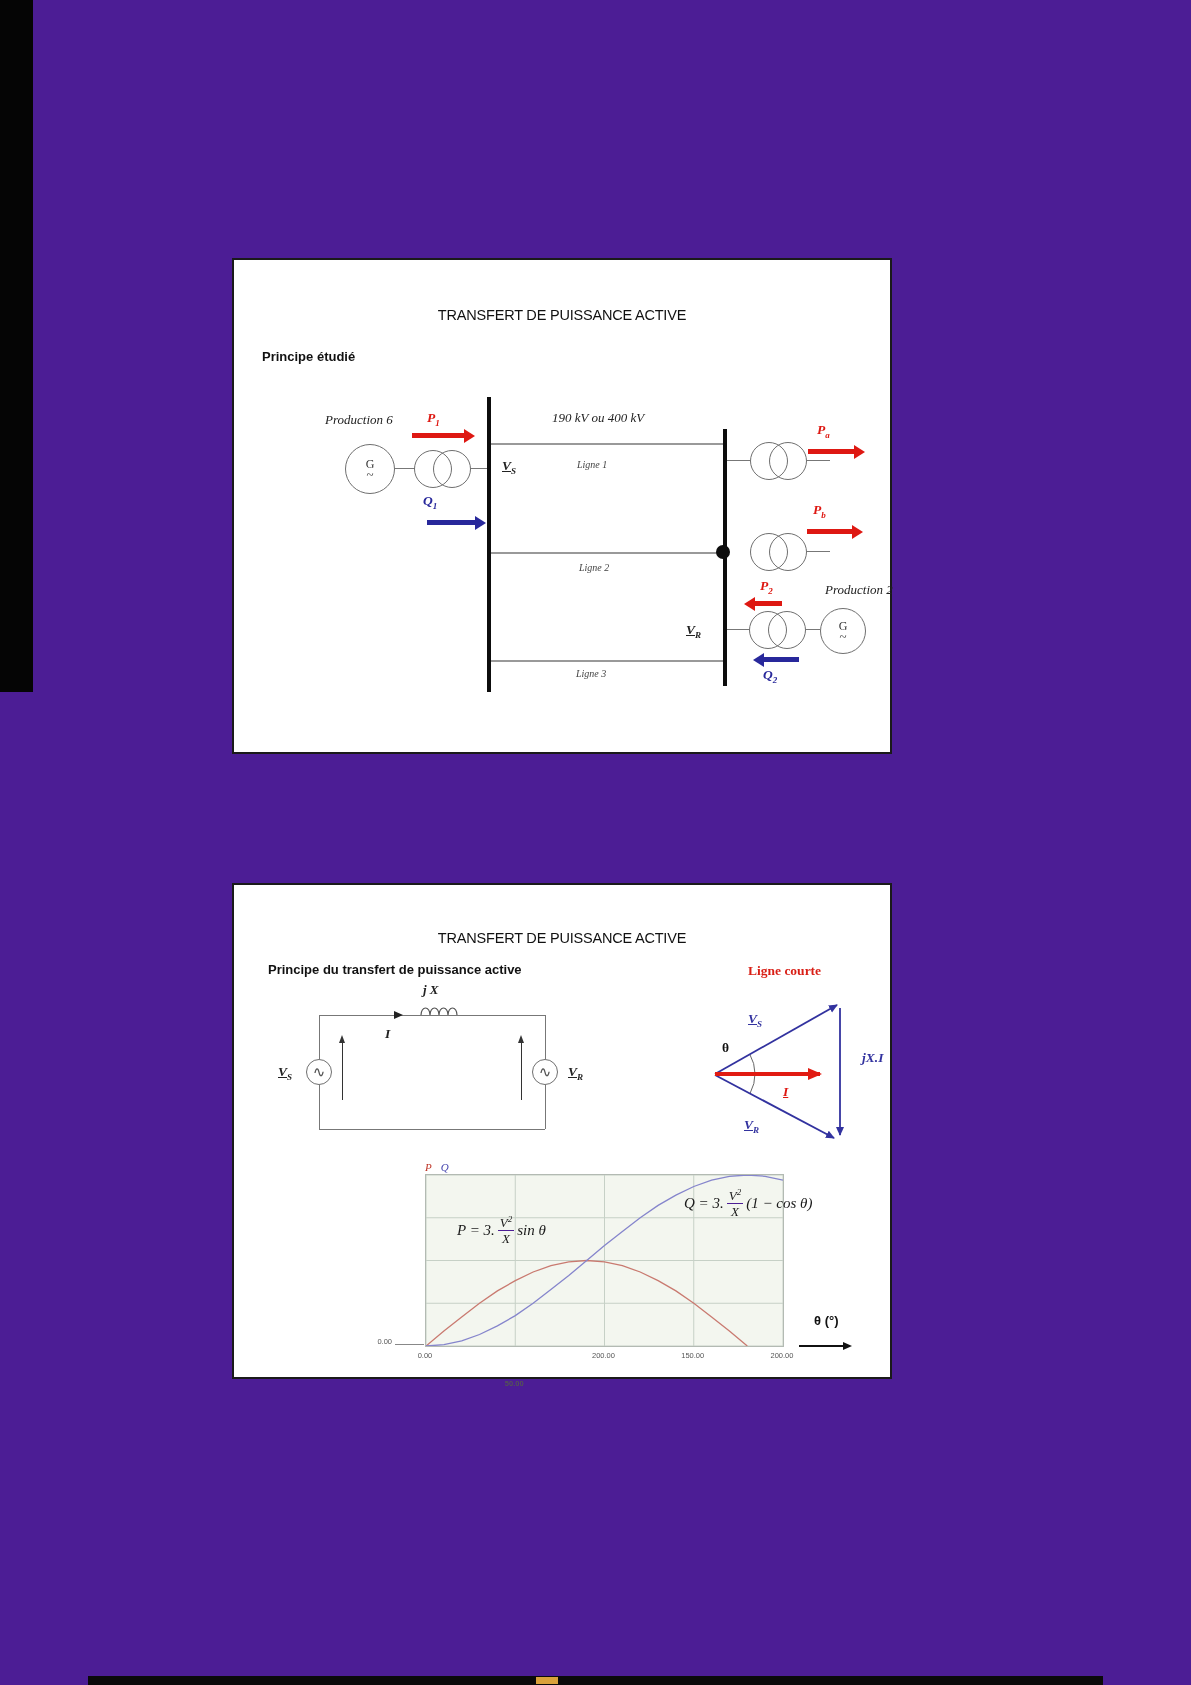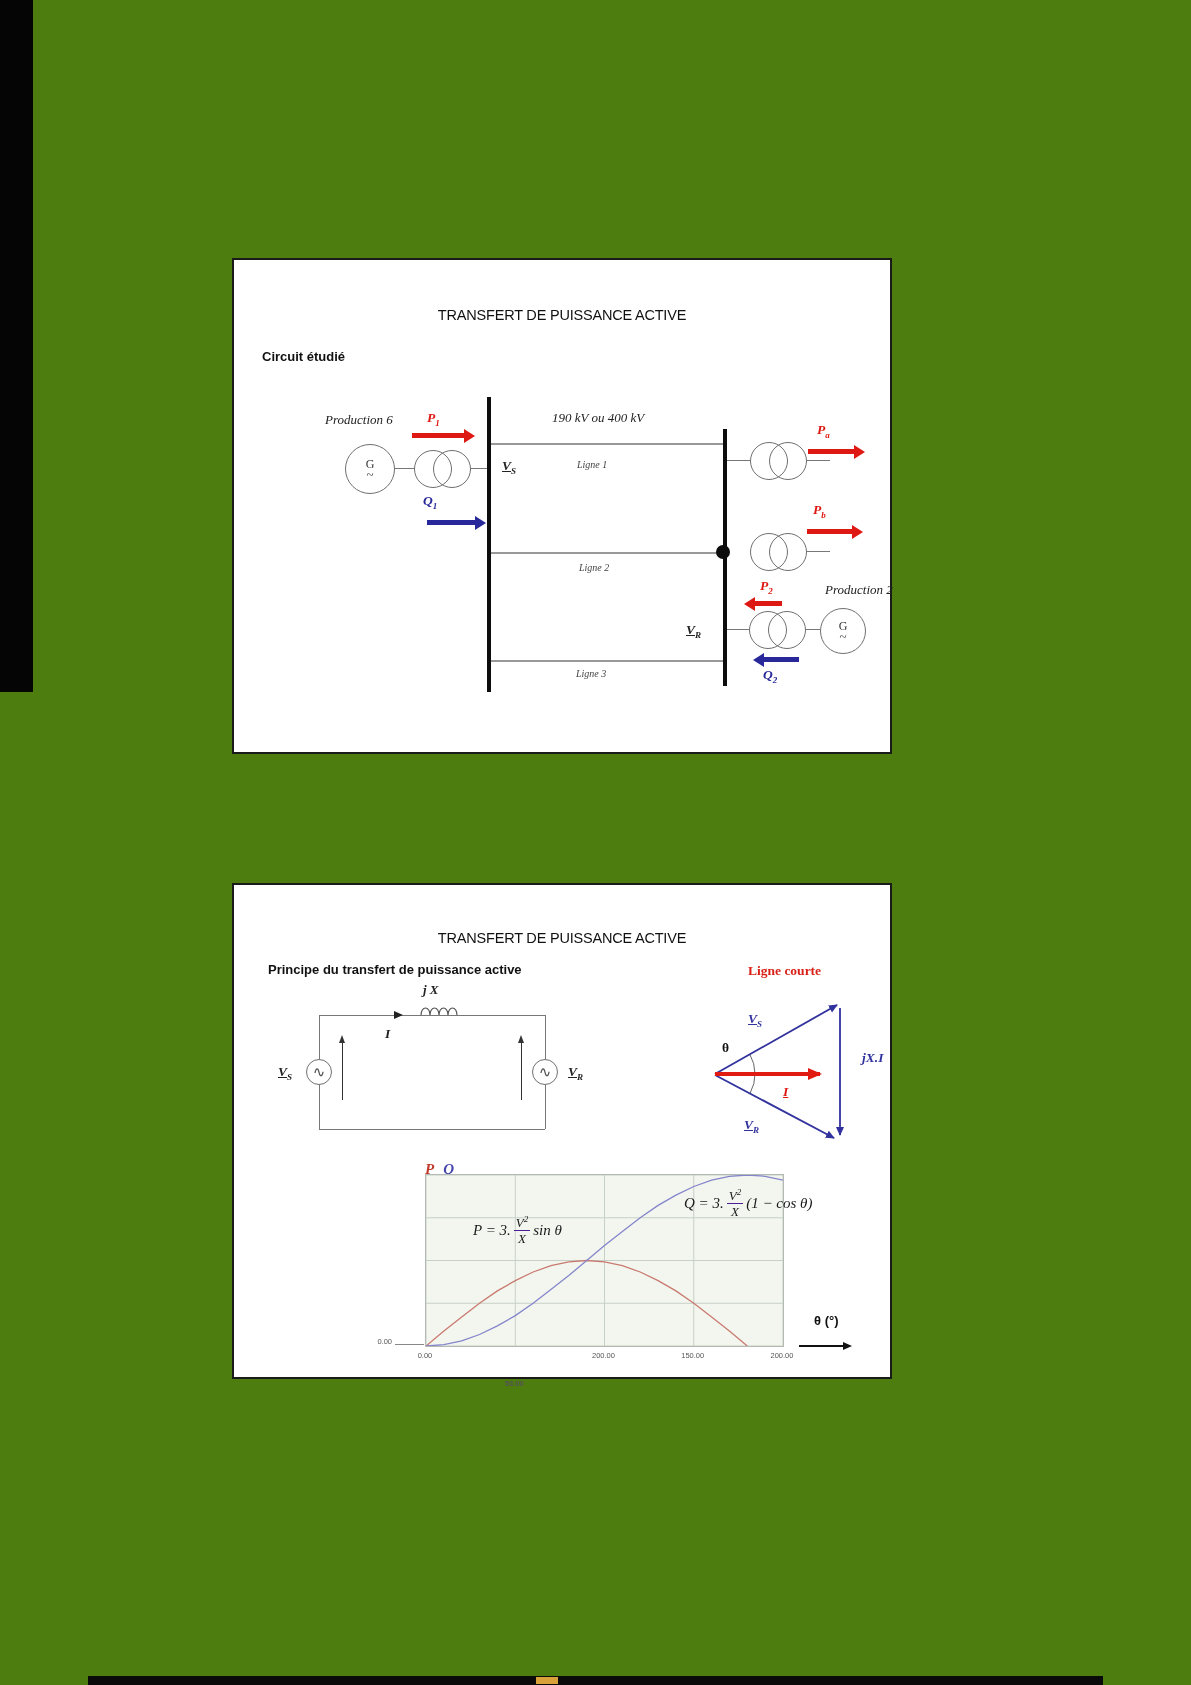--- a/index.html
+++ b/index.html
@@ -1,16 +1,16 @@
 <!DOCTYPE html>
 <html><head>
 <meta charset="utf-8">
 <style>
   html,body{margin:0;padding:0;background:#ffffff;}
-  .page{position:relative;width:1191px;height:1685px;background:#4d7c0f;overflow:hidden;
+  .page{position:relative;width:1191px;height:1685px;background:#4c1d95;overflow:hidden;
         font-family:"Liberation Sans",sans-serif;}
   .bar-left{position:absolute;left:0;top:0;width:33px;height:692px;background:#050505;}
   .bar-bottom{position:absolute;left:88px;top:1676px;width:1015px;height:9px;background:#0a0a0a;}
   .bar-accent{position:absolute;left:448px;top:1px;width:22px;height:7px;background:#d9a13a;}
 
   .slide{position:absolute;left:232px;width:656px;height:492px;border:2px solid #1a1a1a;background:#fff;}
   .slide1{top:258px;}
   .slide2{top:883px;}
 
   .title{position:absolute;left:0;top:47px;width:100%;text-align:center;
@@ -59,21 +59,21 @@
       border-bottom:8px solid #333;border-left:3.7px solid transparent;border-right:3.7px solid transparent;}
   
   .tri-right{position:absolute;width:0;height:0;border-left:9px solid #222;
       border-top:4.5px solid transparent;border-bottom:4.5px solid transparent;}
 
   
   .plot{position:absolute;left:191px;top:289px;width:357px;height:171px;
         background:#f3f6ef;border:1px solid #b3bab3;}
   .plot svg{position:absolute;left:0;top:0;}
   .legend{position:absolute;left:191px;top:276px;font-family:"Liberation Serif",serif;
-          font-style:italic;font-size:15px;font-weight:bold;}
+          font-style:italic;font-size:11px;font-weight:normal;}
   .legend i{margin-right:9px;font-style:italic;}
   .xlab{position:absolute;font-size:7.5px;color:#555;width:30px;text-align:center;
         font-family:"Liberation Sans",sans-serif;}
   .ylab{position:absolute;font-size:7.5px;color:#555;width:26px;text-align:right;}
   .axis-stub{position:absolute;height:1px;background:#888;}
   .theta-axis{position:absolute;font-size:13px;font-weight:bold;color:#111;}
   .axis-arrow{position:absolute;height:2px;background:#111;color:#111;}
   .axis-arrow::after{content:"";position:absolute;right:-9px;top:-3.5px;width:0;height:0;
       border-left:9px solid #111;border-top:4.5px solid transparent;border-bottom:4.5px solid transparent;}
 
@@ -86,21 +86,21 @@
   .frac sup{font-size:9px;}
 </style>
 </head>
 <body>
 
 <div class="page">
   <div class="bar-left"></div>
 
   <div class="slide slide1">
     <div class="title">TRANSFERT DE PUISSANCE ACTIVE</div>
-    <div class="subtitle" style="left:28px;top:89px;">Circuit étudié</div>
+    <div class="subtitle" style="left:28px;top:89px;">Principe étudié</div>
 
     <span class="itxt" style="left:91px;top:152px;">Production 6</span>
     <div class="circ gen" style="left:111px;top:184px;width:50px;height:50px;">
       <span class="g">G</span>
       <span class="w">~</span>
     </div>
     <div class="hline thin" style="left:161px;top:208px;width:20px;"></div>
     <div class="circ" style="left:180px;top:190px;width:38px;height:38px;"></div>
     <div class="circ" style="left:199px;top:190px;width:38px;height:38px;"></div>
     <div class="hline thin" style="left:237px;top:208px;width:17px;"></div>
@@ -210,21 +210,21 @@
           <line x1="357" y1="0" x2="357" y2="171" stroke="#c6d0c6" stroke-width="1"></line>
           <line x1="0" y1="0" x2="357" y2="0" stroke="#c6d0c6" stroke-width="1"></line>
           <line x1="0" y1="42.75" x2="357" y2="42.75" stroke="#c6d0c6" stroke-width="1"></line>
           <line x1="0" y1="85.5" x2="357" y2="85.5" stroke="#c6d0c6" stroke-width="1"></line>
           <line x1="0" y1="128.25" x2="357" y2="128.25" stroke="#c6d0c6" stroke-width="1"></line>
           <line x1="0" y1="171" x2="357" y2="171" stroke="#c6d0c6" stroke-width="1"></line>
           <polyline points="0.0,171.0 17.9,156.0 35.7,141.9 53.5,128.3 71.4,115.9 89.3,105.6 107.1,97.0 124.9,90.6 142.8,86.8 160.7,85.5 178.5,86.8 196.4,90.6 214.2,97.0 232.1,105.6 249.9,115.9 267.8,128.3 285.6,141.9 303.4,156.0 321.3,171.0" fill="none" stroke="#c97a70" stroke-width="1.3"></polyline>
           <polyline points="0.0,171.0 17.9,169.7 35.7,165.9 53.5,159.5 71.4,150.9 89.3,140.6 107.1,128.3 124.9,114.6 142.8,100.5 160.7,85.5 178.5,70.5 196.4,56.4 214.2,42.8 232.1,30.4 249.9,20.1 267.8,11.5 285.6,5.1 303.4,1.3 321.3,0.0 339.1,1.3 357.0,5.1" fill="none" stroke="#8585cc" stroke-width="1.3"></polyline>
         </svg>
     </div>
-    <div class="formula" style="left:223px;top:330px;margin-left:16px;">
+    <div class="formula" style="left:223px;top:330px;">
       <span>P = 3.</span>
       <span class="frac">
           <span class="num"><span>V</span><sup>2</sup></span>
           <span class="den">X</span>
         </span>
       <span>sin θ</span>
     </div>
     <div class="formula" style="left:450px;top:303px;">
       <span>Q = 3.</span>
       <span class="frac">

